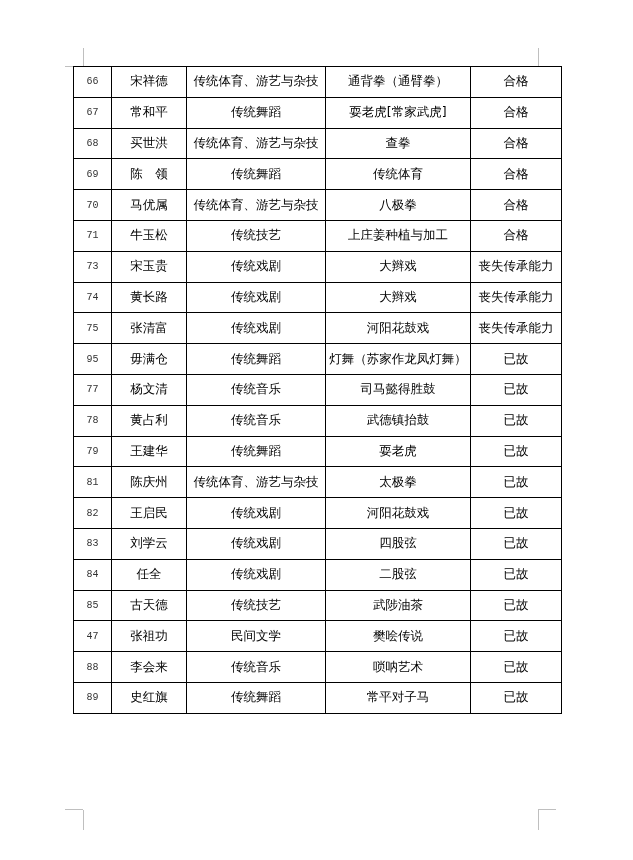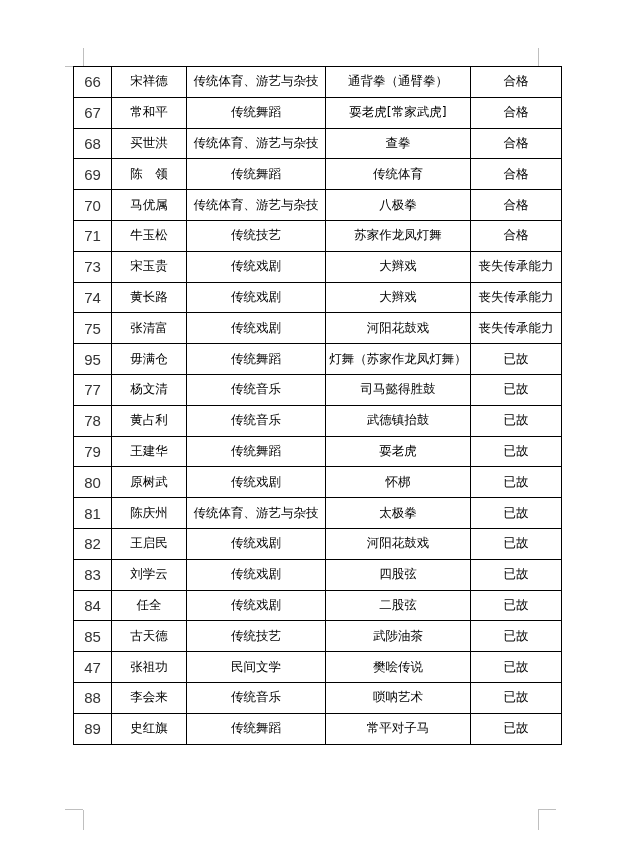--- a/index.html
+++ b/index.html
@@ -3,21 +3,21 @@
 <meta charset="utf-8">
 <style>
   html, body { margin:0; padding:0; background:#ffffff; }
   body { width:633px; height:860px; position:relative; overflow:hidden;
          font-family: "DejaVu Sans", sans-serif; color:#000; }
   .corner { position:absolute; background:#bfbfbf; }
   table { position:absolute; left:73px; top:66px; border-collapse:collapse;
           table-layout:fixed; width:488px; }
   td { border:1px solid #000; height:29.8px; padding:0; text-align:center;
        vertical-align:middle; font-size:12.5px; white-space:nowrap; overflow:hidden; }
-  td.num { font-family:Liberation Sans, sans-serif; font-size:15px; color:#333;margin-top:32px; }
+  td.num { font-family:Liberation Mono, monospace; font-size:10px; color:#333;margin-top:32px; }
   col.c1 { width:38px; } col.c2 { width:75px; } col.c3 { width:139px; }
   col.c4 { width:145px; } col.c5 { width:91px; }
 </style>
 </head>
 <body>
 
 <div class="corner" style="left:83px;top:48px;width:1px;height:18px;"></div>
 <div class="corner" style="left:65px;top:66px;width:18px;height:1px;"></div>
 <div class="corner" style="left:538px;top:48px;width:1px;height:18px;"></div>
 <div class="corner" style="left:83px;top:810px;width:1px;height:20px;"></div>
@@ -66,21 +66,21 @@
         <td class="num">70</td>
         <td>马优属</td>
         <td>传统体育、游艺与杂技</td>
         <td>八极拳</td>
         <td>合格</td>
       </tr>
       <tr>
         <td class="num">71</td>
         <td>牛玉松</td>
         <td>传统技艺</td>
-        <td>苏家作龙凤灯舞</td>
+        <td>上庄姜种植与加工</td>
         <td>合格</td>
       </tr>
       <tr>
         <td class="num">73</td>
         <td>宋玉贵</td>
         <td>传统戏剧</td>
         <td>大辫戏</td>
         <td>丧失传承能力</td>
       </tr>
       <tr>
@@ -116,27 +116,20 @@
         <td>黄占利</td>
         <td>传统音乐</td>
         <td>武德镇抬鼓</td>
         <td>已故</td>
       </tr>
       <tr>
         <td class="num">79</td>
         <td>王建华</td>
         <td>传统舞蹈</td>
         <td>耍老虎</td>
-        <td>已故</td>
-      </tr>
-      <tr>
-        <td class="num">80</td>
-        <td>原树武</td>
-        <td>传统戏剧</td>
-        <td>怀梆</td>
         <td>已故</td>
       </tr>
       <tr>
         <td class="num">81</td>
         <td>陈庆州</td>
         <td>传统体育、游艺与杂技</td>
         <td>太极拳</td>
         <td>已故</td>
       </tr>
       <tr>

